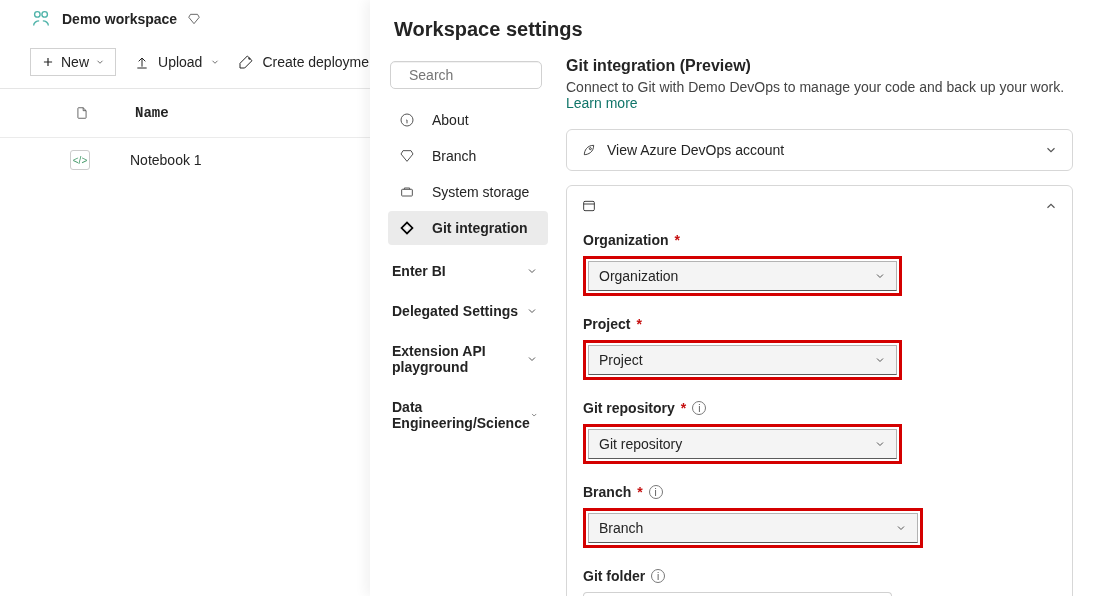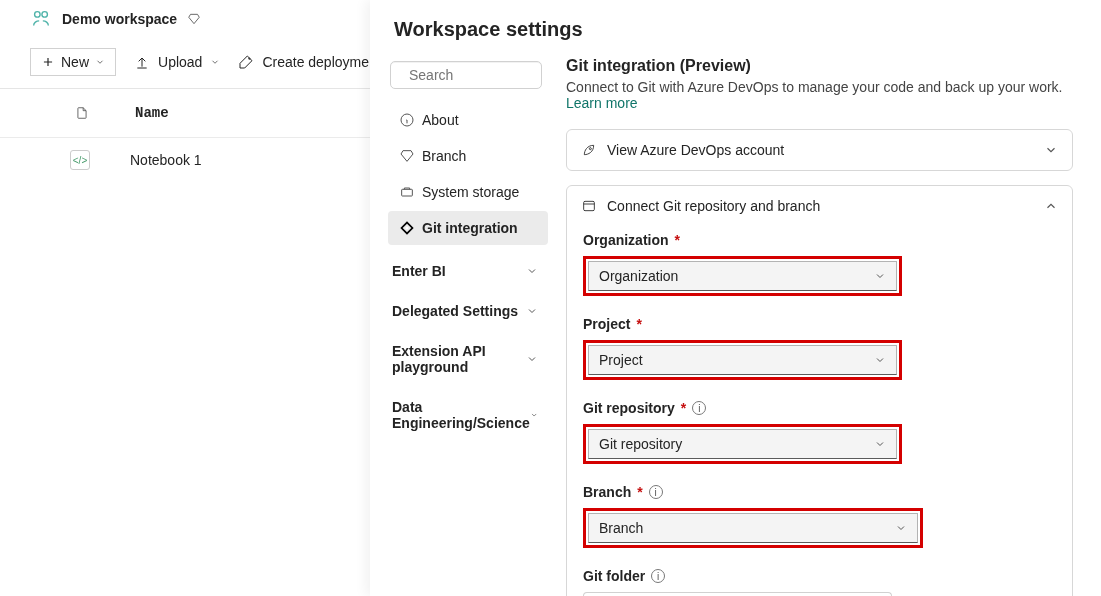--- a/index.html
+++ b/index.html
@@ -23,21 +23,21 @@
   .nb-glyph { width:20px; height:20px; border:1px solid #ccc; border-radius:3px; display:flex; align-items:center; justify-content:center; font-size:10px; color:#499c6d;}
   
   .panel { position:absolute; top:0; left:370px; right:0; bottom:0; background:#fff; display:flex; flex-direction:column; box-shadow:-4px 0 12px rgba(0,0,0,0.06);}
   .panel-title { font-size:20px; font-weight:700; padding:18px 24px 12px 24px;}
   .panel-body { display:flex; flex:1; overflow:hidden;}
   
   .side-col { width:186px; padding:8px 8px 0 18px; display:flex; flex-direction:column; gap:2px;}
   .search-box { display:flex; align-items:center; gap:8px; border:1px solid #d1d1d1; border-radius:5px; padding:5px 10px; color:#555; margin:0 6px 12px 2px; box-shadow:0 1px 0 rgba(0,0,0,0.05) inset;}
   .search-box input { border:none; outline:none; flex:1; font-size:14px; color:#242424; background:transparent;}
   
-  .nav-item { display:flex; align-items:center; gap:6px; padding:8px 10px; border-radius:4px; cursor:pointer; font-size:14px; color:#242424;}
+  .nav-item { display:flex; align-items:center; gap:16px; padding:8px 10px; border-radius:4px; cursor:pointer; font-size:14px; color:#242424;}
   .nav-item.active { background:#ebebeb; font-weight:600;}
   .nav-icon { width:18px; height:18px; flex:0 0 18px; display:flex; align-items:center; justify-content:center;}
   
   .sect-head { display:flex; justify-content:space-between; align-items:center; padding:10px 10px 6px 4px; font-weight:600; font-size:14px; cursor:pointer; margin-top:6px;}
   .sect-head .chev { color:#555;}
   
   .content-col { flex:1; padding:0 28px 20px 10px; overflow:auto; }
   .git-title { font-weight:600; font-size:16px; margin:4px 0 4px 0;}
   .git-sub   { font-size:14px; color:#444; margin-bottom:18px;}
   .git-sub a { color:#107569; text-decoration:none;}
@@ -192,21 +192,21 @@
         <span style="max-width:140px">Data Engineering/Science</span>
         <svg class="chev" width="12" height="12" viewBox="0 0 24 24" fill="none" stroke="#555" stroke-width="2">
             <path d="M6 9l6 6 6-6"></path>
           </svg>
       </div>
     </div>
 
     <div class="content-col">
       <div class="git-title">Git integration (Preview)</div>
       <div class="git-sub">
-        <span>Connect to Git with Azure DevOps to manage your code and back up your work. </span><a href="#">Learn more</a>
+        <span>Connect to Git with Demo DevOps to manage your code and back up your work. </span><a href="#">Learn more</a>
       </div>
 
       <div class="card">
         <div class="card-head">
           <span>
               <svg width="16" height="16" viewBox="0 0 24 24" fill="none" stroke="#242424" stroke-width="1.3">
                 <path d="M5 19c0-6 4-14 14-14 0 10-8 14-14 14z"></path>
                 <circle cx="14" cy="10" r="1.5"></circle>
               </svg>
             </span>
@@ -219,21 +219,20 @@
       </div>
 
       <div class="card">
         <div class="card-head">
           <span>
               <svg width="16" height="16" viewBox="0 0 24 24" fill="none" stroke="#242424" stroke-width="1.3">
                 <rect x="4" y="5" width="16" height="14" rx="2"></rect>
                 <path d="M4 9h16"></path>
               </svg>
             </span>
-          <span>Connect Git repository and branch</span>
           <span class="spacer"></span>
           <svg width="14" height="14" viewBox="0 0 24 24" fill="none" stroke="#555" stroke-width="2">
               <path d="M6 15l6-6 6 6"></path>
             </svg>
         </div>
         <div class="card-body">
 
           <div class="fld-label">
             <span>Organization</span>
               <span class="req">*</span>

